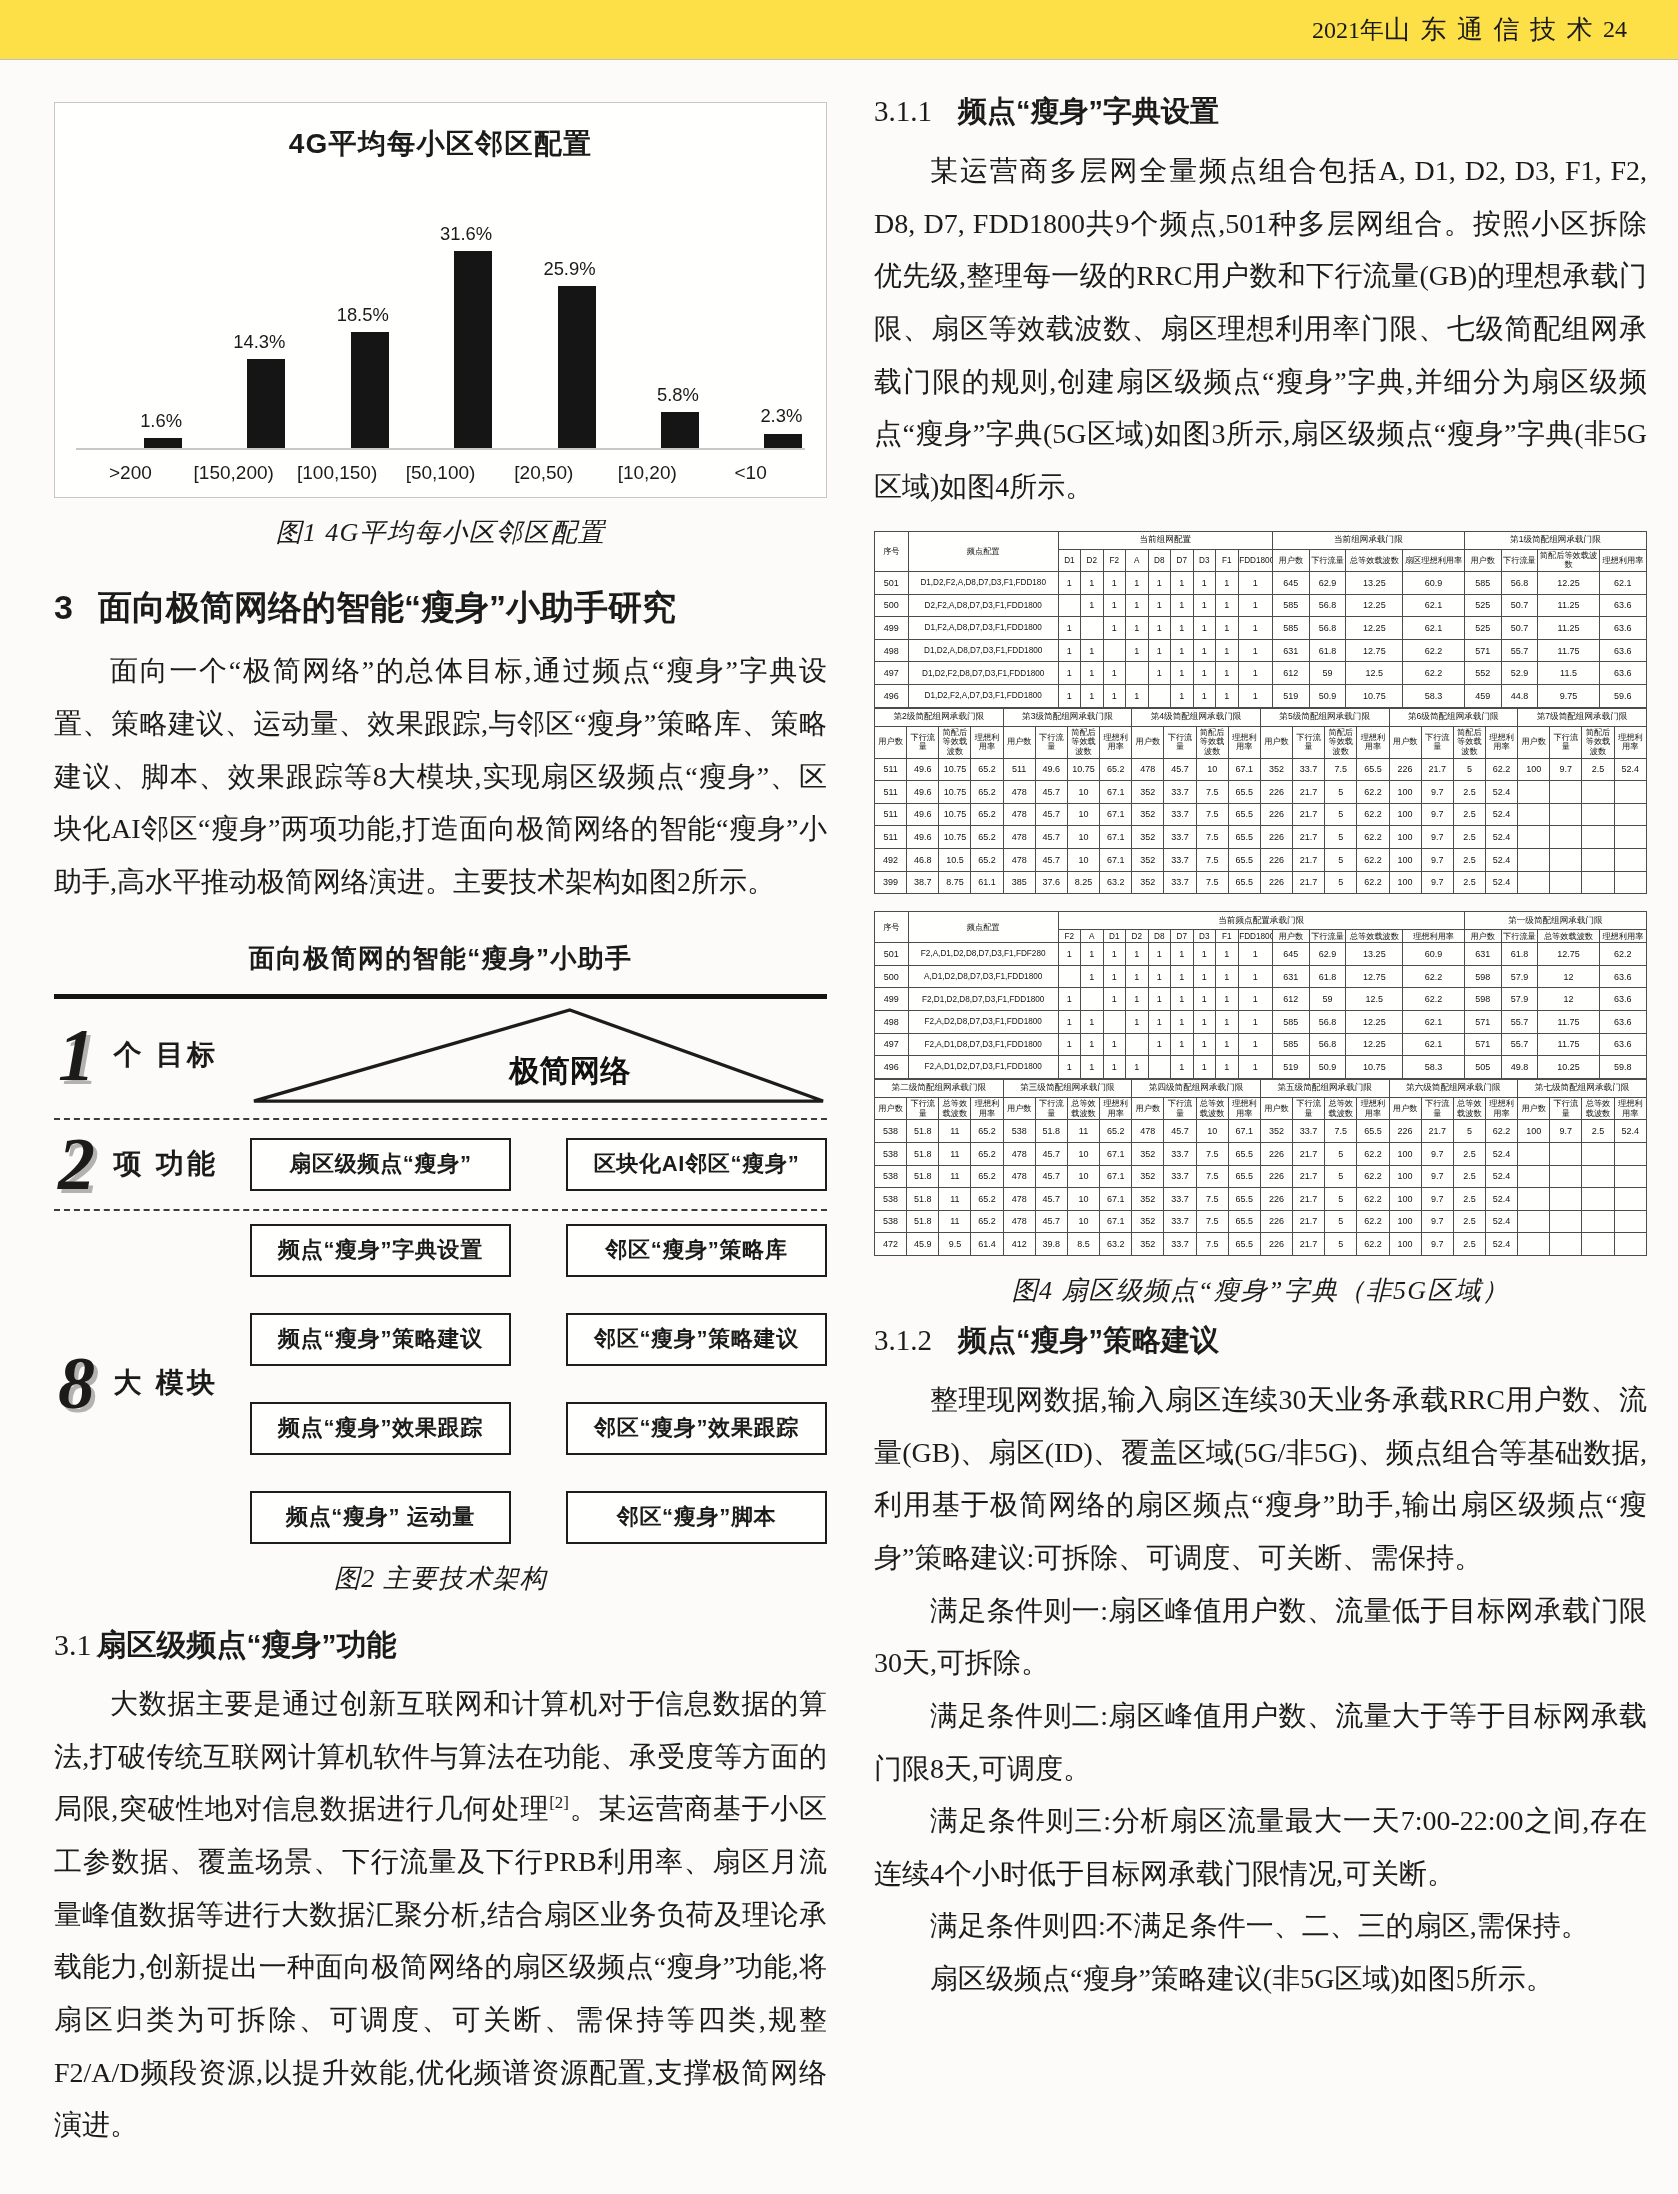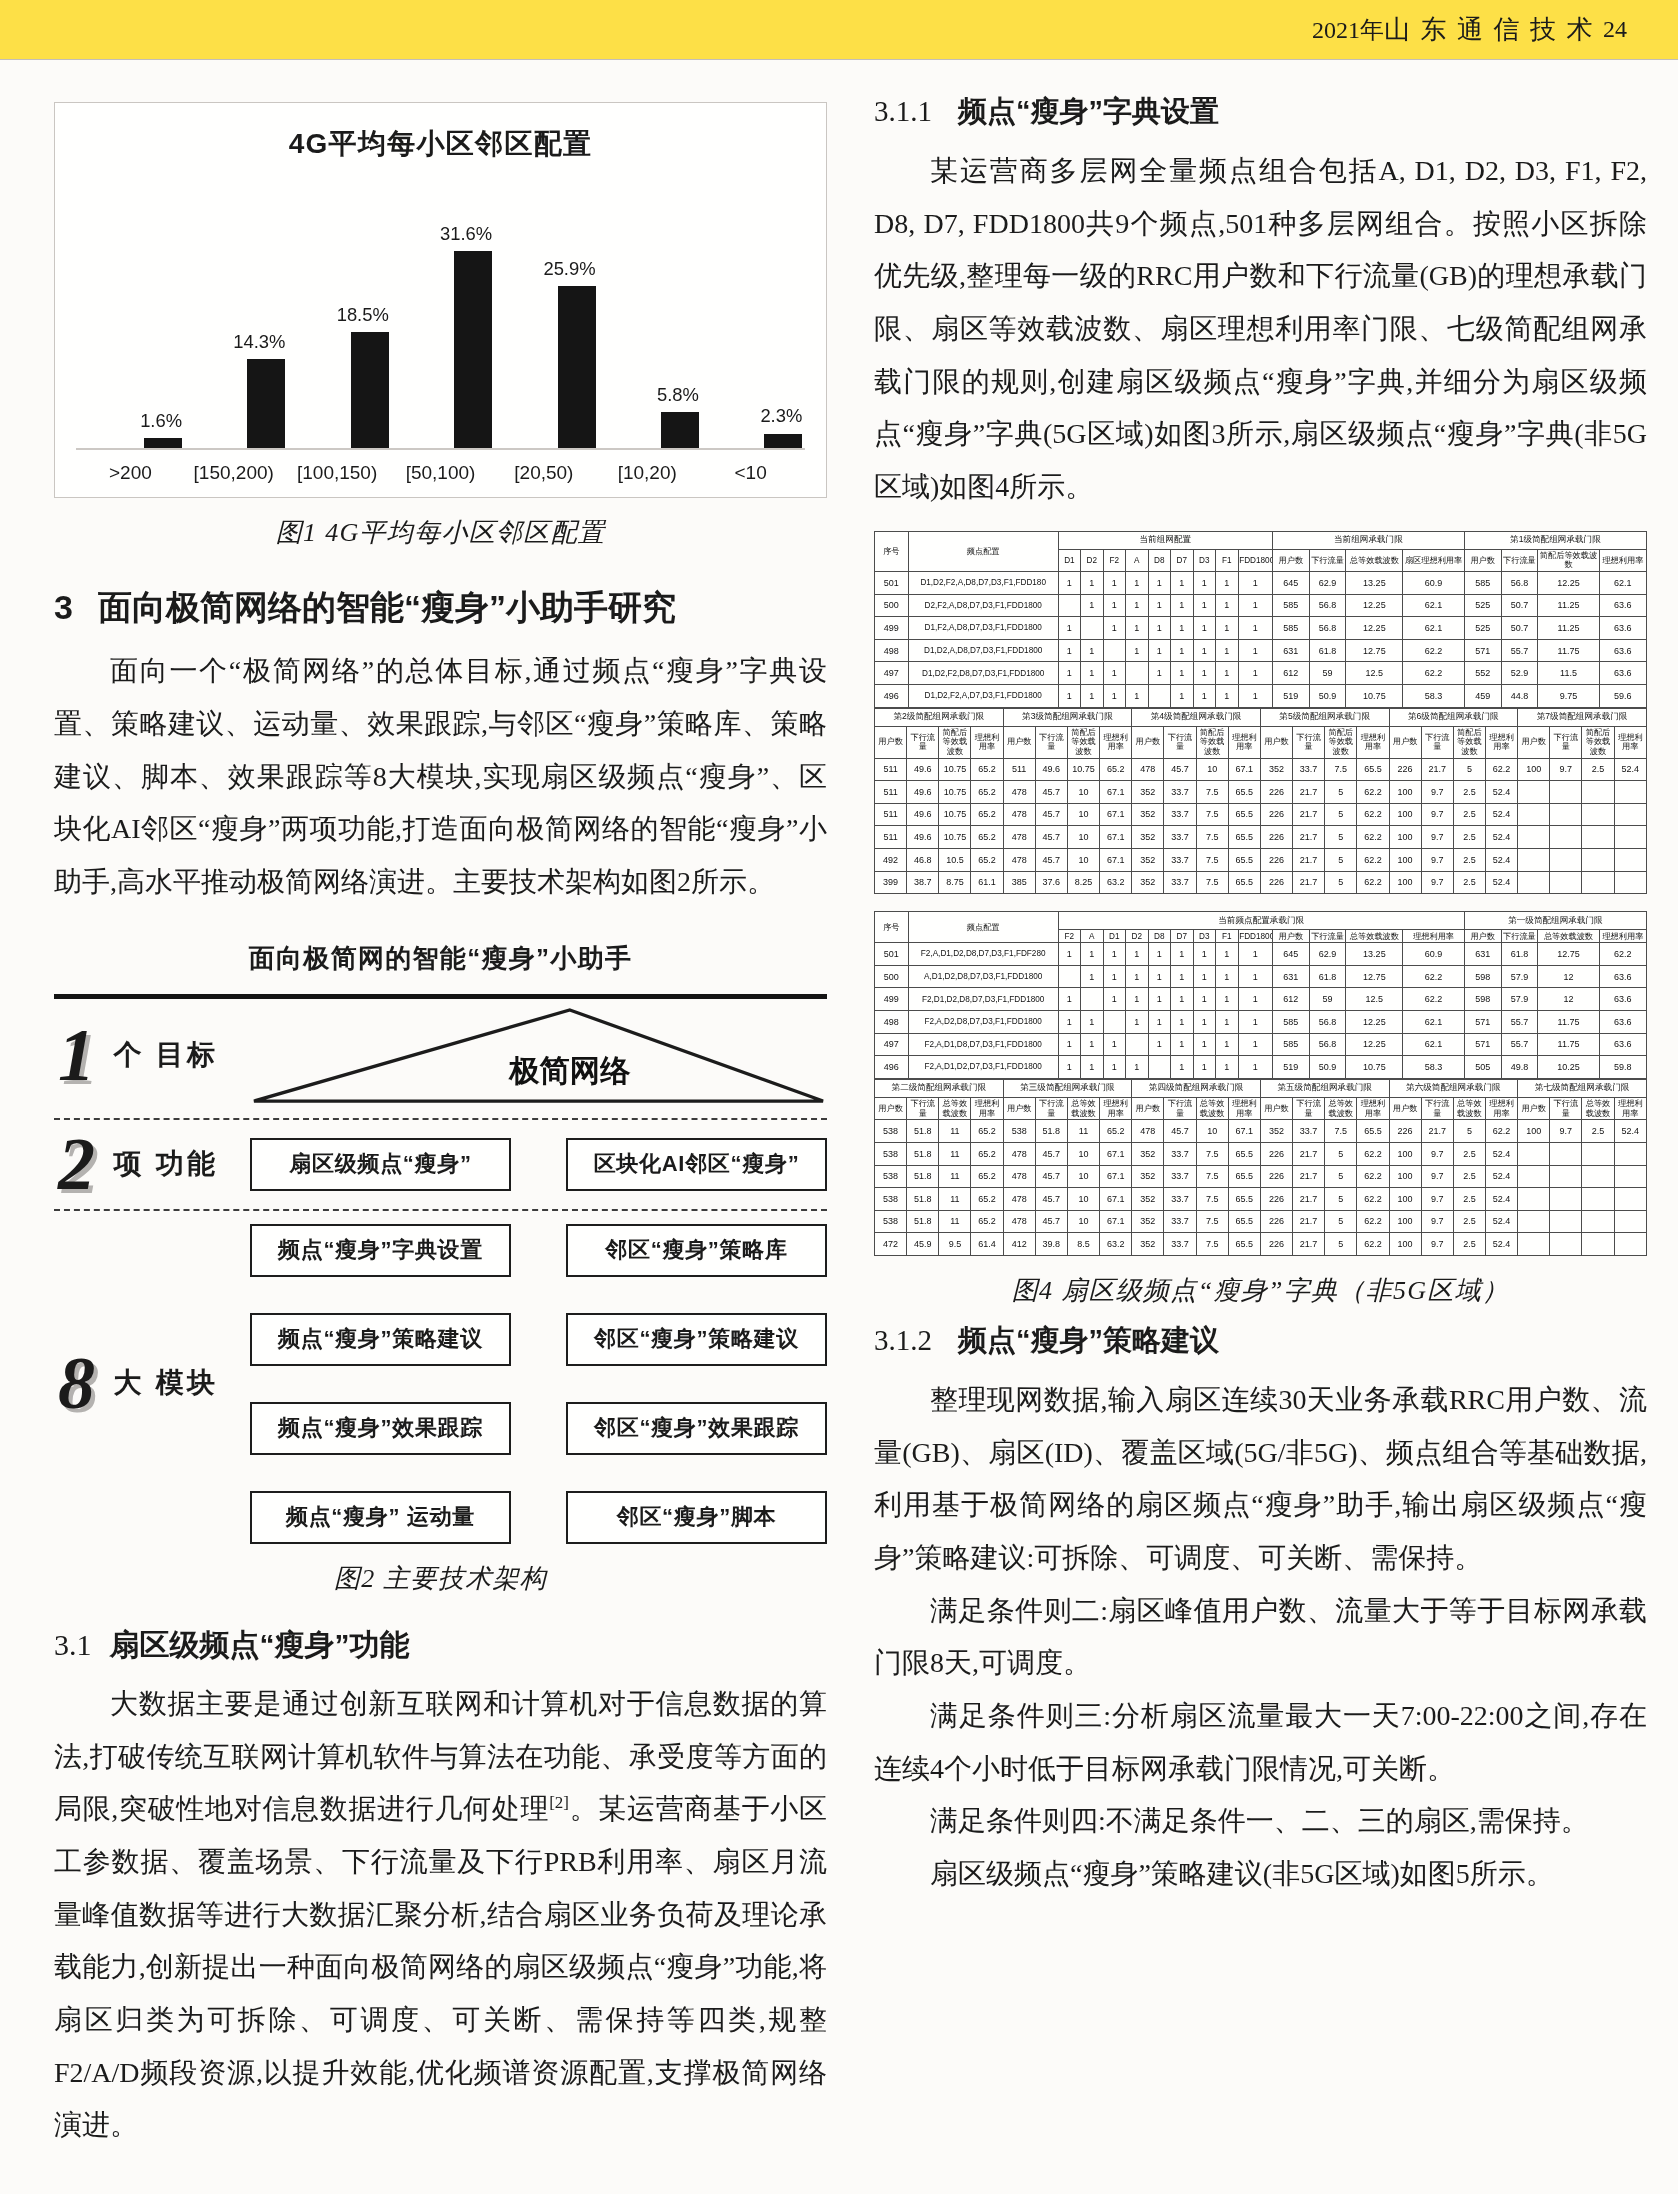--- a/index.html
+++ b/index.html
@@ -24,21 +24,21 @@
   .bar{width:38px}
   .chart-axis{height:2px;background:#ccc8c4;margin:0 2.6px}
   .chart-cats{display:flex;padding:0 5.3px;margin-top:13px}
   .chart-cat{flex:1;text-align:center;font-family:"Liberation Sans",sans-serif;font-size:19px;line-height:1}
   
   .fig-caption{text-align:center;font-size:26px;font-style:italic;letter-spacing:1.3px;
         margin:17px 0 9.2px;line-height:1.35;text-indent:0}
   
   .h2{display:flex;gap:25px;align-items:baseline;font-family:"Liberation Sans",sans-serif;
         font-weight:bold;font-size:34px;line-height:1.25;margin:36px 0 17px;text-align:left}
-  .h3{display:flex;gap:18px;align-items:baseline;font-size:30px;line-height:1.3;margin:29px 0 14.5px;text-align:left}
+  .h3{display:flex;gap:5px;align-items:baseline;font-size:30px;line-height:1.3;margin:29px 0 14.5px;text-align:left}
   .h4{display:flex;gap:26px;align-items:baseline;font-size:29px;line-height:1.3;margin:8px 0 14.5px;text-align:left}
   .h3 .num,.h4 .num{font-family:"Liberation Serif",serif;font-weight:normal}
   .h3 .ttl,.h4 .ttl{font-family:"Liberation Sans",sans-serif;font-weight:bold}
   .mt{margin-top:14px}
   
   .diagram{margin-top:26px}
   .diag-title{text-align:center;font-family:"Liberation Sans",sans-serif;font-weight:bold;
         font-size:26px;letter-spacing:1.3px;margin-bottom:10.5px}
   .diag-rule{height:5.3px;background:#141414;margin-bottom:6.6px}
   .diag-band{display:flex;align-items:center}
@@ -968,20 +968,21 @@
             </table>
           </div>
       </div>
       <div class="fig-caption">图4  扇区级频点“瘦身”字典（非5G区域）</div>
 
       <div class="h4 mt">
         <span class="num">3.1.2</span>
         <span class="ttl">频点“瘦身”策略建议</span>
       </div>
       <p class="body">整理现网数据,输入扇区连续30天业务承载RRC用户数、流量(GB)、扇区(ID)、覆盖区域(5G/非5G)、频点组合等基础数据,利用基于极简网络的扇区频点“瘦身”助手,输出扇区级频点“瘦身”策略建议:可拆除、可调度、可关断、需保持。</p>
+      <p class="body">满足条件则一:扇区峰值用户数、流量低于目标网承载门限30天,可拆除。</p>
       <p class="body">满足条件则二:扇区峰值用户数、流量大于等于目标网承载门限8天,可调度。</p>
       <p class="body">满足条件则三:分析扇区流量最大一天7:00-22:00之间,存在连续4个小时低于目标网承载门限情况,可关断。</p>
       <p class="body">满足条件则四:不满足条件一、二、三的扇区,需保持。</p>
       <p class="body">扇区级频点“瘦身”策略建议(非5G区域)如图5所示。</p>
     </div>
 
   </div>
 </div>
 
 

